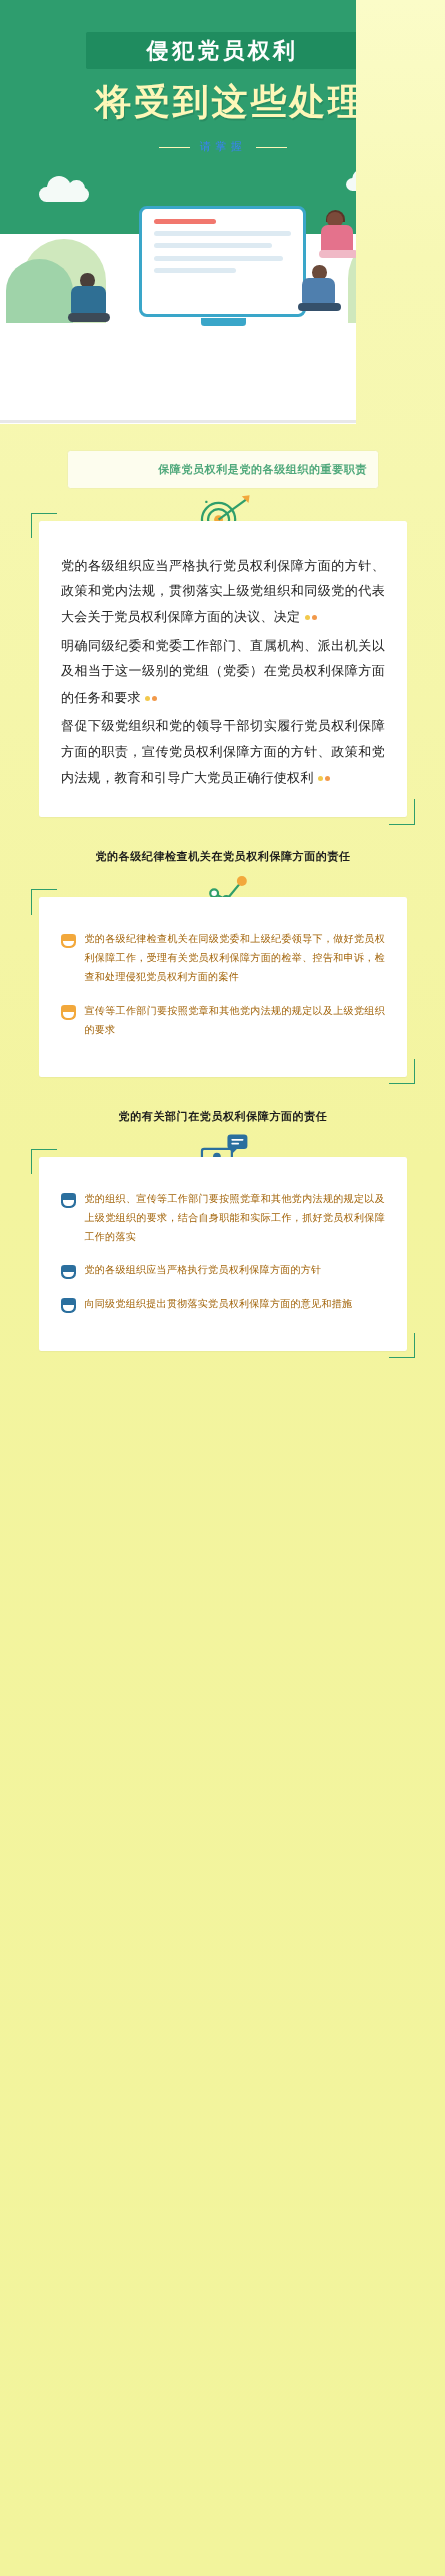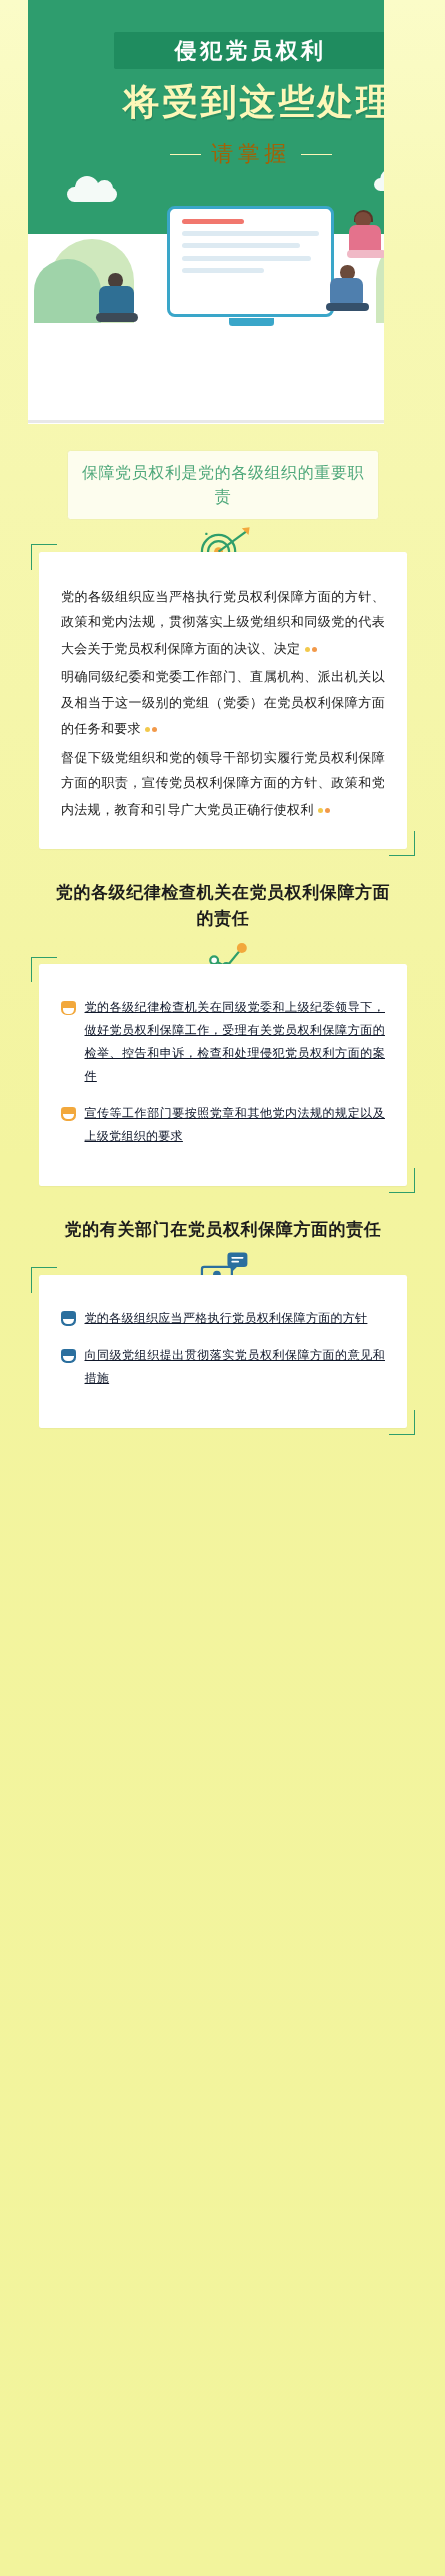--- a/index.html
+++ b/index.html
@@ -20,21 +20,20 @@
     overflow: hidden;
   }
 
   
   .hero {
     position: relative;
     width: 356px;
     height: 424px;
     background: #ffffff;
     overflow: hidden;
-    margin-left: 28px;
   }
   .hero-top {
     position: absolute;
     left: 0; top: 0;
     width: 446px;
     height: 234px;
     background: #2e9d6e;
   }
   .hero-title-band {
     position: absolute;
@@ -68,22 +67,22 @@
   }
   .hero-sub {
     position: absolute;
     left: 0;
     top: 139px;
     width: 446px;
     text-align: center;
   }
   .hero-sub span {
     display: inline-block;
-    color: #a16207;
-    font-size: 22px;
+    color: #3b82f6;
+    font-size: 11px;
     letter-spacing: 4.5px;
     padding: 0 9px;
     position: relative;
   }
   .hero-sub span::before,
   .hero-sub span::after {
     content: "";
     position: absolute;
     top: 50%;
     width: 31px;
@@ -197,33 +196,33 @@
 
   
   .section-banner {
     margin: 26px auto 0;
     width: 312px;
     background: #fdfdee;
     border: 1.1px solid #f0f1b0;
     border-radius: 3.3px;
     padding: 10px 11px;
     box-sizing: border-box;
-    text-align: center;
+    text-align: right;
     color: #4fa87b;
-    font-size: 16px;
-    font-weight: normal;
+    font-size: 11px;
+    font-weight: bold;
     line-height: 1.5;
     letter-spacing: 0.6px;
   }
   .section-title {
     margin: 31px auto 0;
     width: 346px;
     text-align: center;
     color: #1c1c1c;
-    font-size: 17px;
+    font-size: 11px;
     font-weight: bold;
     line-height: 1.55;
     letter-spacing: 0.6px;
   }
 
   
   .card-wrap {
     position: relative;
     width: 368px;
     margin: 14.5px auto 0;
@@ -309,26 +308,25 @@
     top: 7.2px;
     width: 11px;
     height: 5.6px;
     background: #ffffff;
     border-radius: 0 0 4.5px 4.5px;
   }
   .li-badge.blue .shape { background: #2b6f9e; }
   .li-badge.blue .shape::after { background: #ffffff; }
   .li-text {
     flex: 1 1 auto;
-    color: #0f172a;
-    font-size: 12px;
+    color: #a16207;
+    font-size: 10px;
     line-height: 1.9;
     letter-spacing: 0.3px;
     text-align: justify;
-    text-decoration: underline;
   }
 
   .spacer-bottom { height: 39px; }
 </style>
 </head>
 <body>
 
 <div class="page">
 
   <div class="hero">
@@ -462,20 +460,26 @@
         <rect x="67" y="18" width="22" height="3" rx="1.5" fill="#ffffff"></rect>
         <rect x="67" y="25" width="14" height="3" rx="1.5" fill="#ffffff"></rect>
       </svg>
     </div>
 
     <div class="card">
       <div class="li-row">
         <span class="li-badge blue">
             <span class="shape"></span>
           </span>
+        <span class="li-text">党的组织、宣传等工作部门要按照党章和其他党内法规的规定以及上级党组织的要求，结合自身职能和实际工作，抓好党员权利保障工作的落实</span>
+      </div>
+      <div class="li-row">
+        <span class="li-badge blue">
+            <span class="shape"></span>
+          </span>
         <span class="li-text">党的各级组织应当严格执行党员权利保障方面的方针</span>
       </div>
       <div class="li-row">
         <span class="li-badge blue">
             <span class="shape"></span>
           </span>
         <span class="li-text">向同级党组织提出贯彻落实党员权利保障方面的意见和措施</span>
       </div>
     </div>
   </div>

